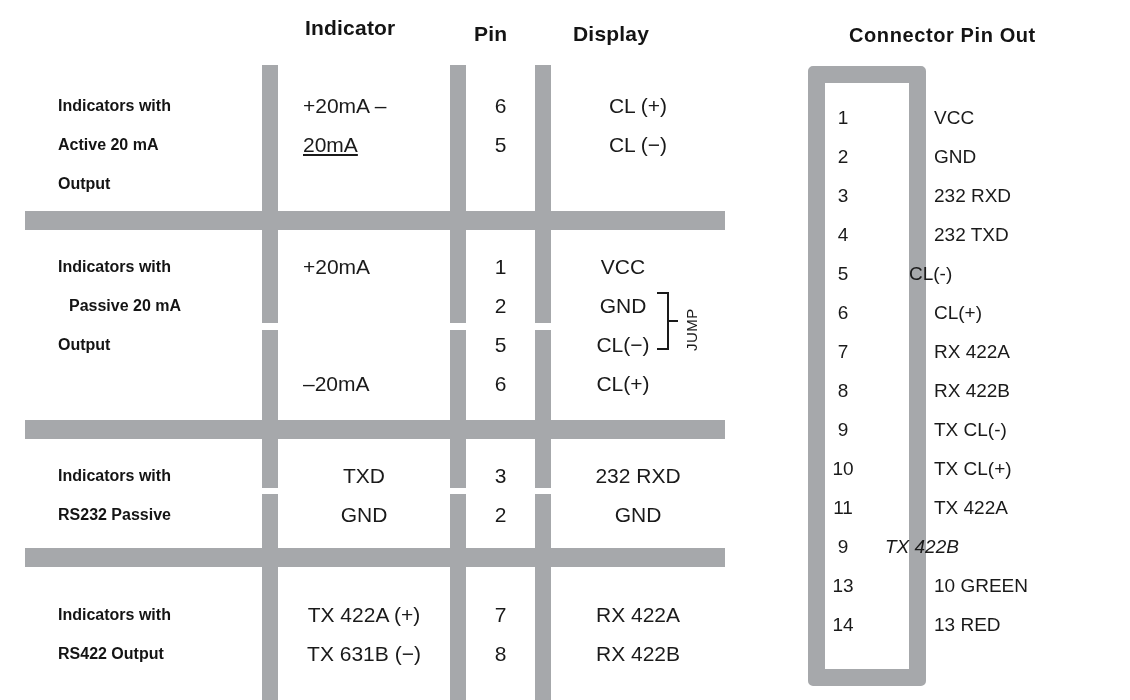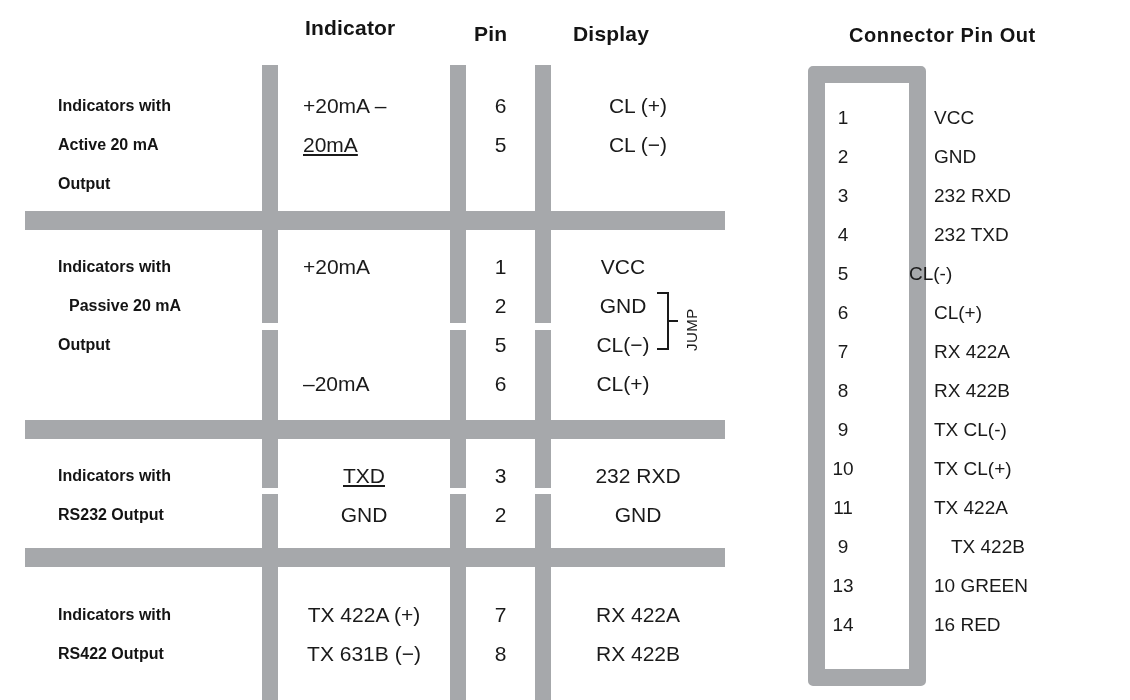--- a/index.html
+++ b/index.html
@@ -154,23 +154,23 @@
 <div class="cell ctr" style="left:551px; top:247px; width:144px;">VCC</div>
 <div class="cell ctr" style="left:551px; top:286px; width:144px;">GND</div>
 <div class="cell ctr" style="left:551px; top:325px; width:144px;">CL(−)</div>
 <div class="cell ctr" style="left:551px; top:364px; width:144px;">CL(+)</div>
 
 <div class="jump-bracket" style="left:657px; top:292px; width:12px; height:58px;"></div>
 <div class="jump-tick" style="left:669px; top:320px; width:9px; height:2px;"></div>
 <div class="jump-label" style="left:683px; top:351px;">JUMP</div>
 
 <div class="rowlabel" style="left:58px; top:456px;">Indicators with</div>
-<div class="rowlabel" style="left:58px; top:495px;">RS232 Output</div>
-
-<div class="cell ctr" style="left:278px; top:456px; width:172px;text-decoration:underline;">TXD</div>
+<div class="rowlabel" style="left:58px; top:495px;">RS232 Passive</div>
+
+<div class="cell ctr" style="left:278px; top:456px; width:172px;">TXD</div>
 <div class="cell ctr" style="left:278px; top:495px; width:172px;">GND</div>
 <div class="cell ctr" style="left:466px; top:456px; width:69px;">3</div>
 <div class="cell ctr" style="left:466px; top:495px; width:69px;">2</div>
 <div class="cell ctr" style="left:551px; top:456px; width:174px;">232 RXD</div>
 <div class="cell ctr" style="left:551px; top:495px; width:174px;">GND</div>
 
 <div class="rowlabel" style="left:58px; top:595px;">Indicators with</div>
 <div class="rowlabel" style="left:58px; top:634px;">RS422 Output</div>
 
 <div class="cell ctr" style="left:278px; top:595px; width:172px;">TX 422A (+)</div>
@@ -211,19 +211,19 @@
 <div class="pin-num" style="left:825px; top:419px;  width:36px;">9</div>
 <div class="pin-name" style="left:934px; top:419px;">TX  CL(-)</div>
 
 <div class="pin-num" style="left:825px; top:458px;  width:36px;">10</div>
 <div class="pin-name" style="left:934px; top:458px;">TX CL(+)</div>
 
 <div class="pin-num" style="left:825px; top:497px;  width:36px;">11</div>
 <div class="pin-name" style="left:934px; top:497px;">TX 422A</div>
 
 <div class="pin-num" style="left:825px; top:536px;  width:36px;">9</div>
-<div class="pin-name" style="left:951px; top:536px;">TX 422B</div>
+<div class="pin-name" style="left:885px; top:536px;font-style:italic;">TX 422B</div>
 
 <div class="pin-num" style="left:825px; top:575px;  width:36px;">13</div>
 <div class="pin-name" style="left:934px; top:575px;">10 GREEN</div>
 
 <div class="pin-num" style="left:825px; top:614px;  width:36px;">14</div>
-<div class="pin-name" style="left:934px; top:614px;">16 RED</div>
+<div class="pin-name" style="left:934px; top:614px;">13 RED</div>
 
 </body></html>

